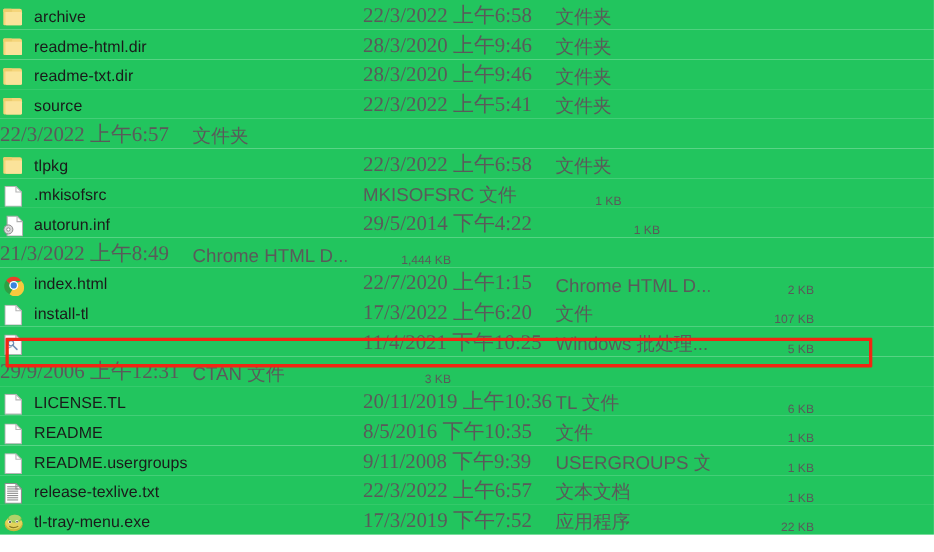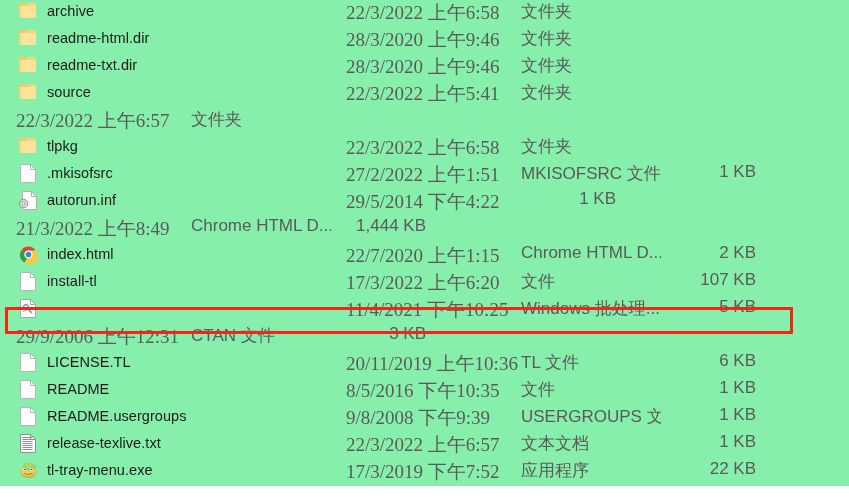--- a/index.html
+++ b/index.html
@@ -17,25 +17,25 @@
   }
   #explorer-list {
     position: relative;
     width: 849px;
     height: 502px;
     background: #ffffff;
   }
   .file-row {
     position: relative;
     display: flex;
-    align-items: flex-start;
+    align-items: flex-end;
     height: 27px;
     box-sizing: border-box;
-    padding-left: 16px;
-    background: #86efac;
+    padding-left: 0;
+    background: #22c55e;
   }
   .cell-name {
     display: flex;
     align-items: center;
     width: 330px;
     min-width: 330px;
     overflow: hidden;
   }
   .icon-wrap {
     width: 24px;
@@ -64,21 +64,21 @@
     width: 140px;
     min-width: 140px;
     font-size: 17px;
     color: #5a5a5a;
     white-space: nowrap;
     overflow: hidden;
   }
   .cell-size {
     width: 95px;
     min-width: 95px;
-    font-size: 17px;
+    font-size: 11px;
     color: #5a5a5a;
     text-align: right;
     white-space: nowrap;
   }
 
   
   .ico { display:block; }
 
   
   .folder-ico { width: 19px; height: 16px; position: relative; }
@@ -216,21 +216,20 @@
       <div class="file-row">
         <div class="cell-name">
           <span class="icon-wrap">
             <div class="page-ico ico"><svg width="16" height="19" viewBox="0 0 16 19">
                 <path d="M0.5 0.5 H10.5 L15.5 5.5 V18.5 H0.5 Z" fill="#ffffff" stroke="#b5b5b5"></path>
                 <path d="M10.5 0.5 V5.5 H15.5" fill="none" stroke="#b5b5b5"></path>
               </svg></div>
           </span>
           <span class="name-label">.mkisofsrc</span>
         </div>
-        <div class="cell-date">27/2/2022 上午1:51</div>
         <div class="cell-type">MKISOFSRC 文件</div>
         <div class="cell-size">1 KB</div>
       </div>
       <div class="file-row">
         <div class="cell-name">
           <span class="icon-wrap">
             <div class="gear-ico ico"><svg width="18" height="19" viewBox="0 0 18 19">
                 <path d="M3.5 0.5 H12.5 L17.5 5.5 V18.5 H3.5 Z" fill="#ffffff" stroke="#b0b0b0"></path>
                 <path d="M12.5 0.5 V5.5 H17.5" fill="none" stroke="#b0b0b0"></path>
                 <circle cx="4.6" cy="12.6" r="4.1" fill="#d9d9d9" stroke="#8a8a8a" stroke-width="0.9"></circle>
@@ -330,21 +329,21 @@
       <div class="file-row">
         <div class="cell-name">
           <span class="icon-wrap">
             <div class="page-ico ico"><svg width="16" height="19" viewBox="0 0 16 19">
                 <path d="M0.5 0.5 H10.5 L15.5 5.5 V18.5 H0.5 Z" fill="#ffffff" stroke="#b5b5b5"></path>
                 <path d="M10.5 0.5 V5.5 H15.5" fill="none" stroke="#b5b5b5"></path>
               </svg></div>
           </span>
           <span class="name-label">README.usergroups</span>
         </div>
-        <div class="cell-date">9/8/2008 下午9:39</div>
+        <div class="cell-date">9/11/2008 下午9:39</div>
         <div class="cell-type">USERGROUPS 文...</div>
         <div class="cell-size">1 KB</div>
       </div>
       <div class="file-row">
         <div class="cell-name">
           <span class="icon-wrap">
             <div class="txt-ico ico"><svg width="16" height="19" viewBox="0 0 16 19">
                 <path d="M0.5 0.5 H10.5 L15.5 5.5 V18.5 H0.5 Z" fill="#ffffff" stroke="#8d8d8d"></path>
                 <path d="M10.5 0.5 V5.5 H15.5" fill="none" stroke="#8d8d8d"></path>
                 <rect x="2.5" y="3" width="10" height="1" fill="#8f8f8f"></rect>

